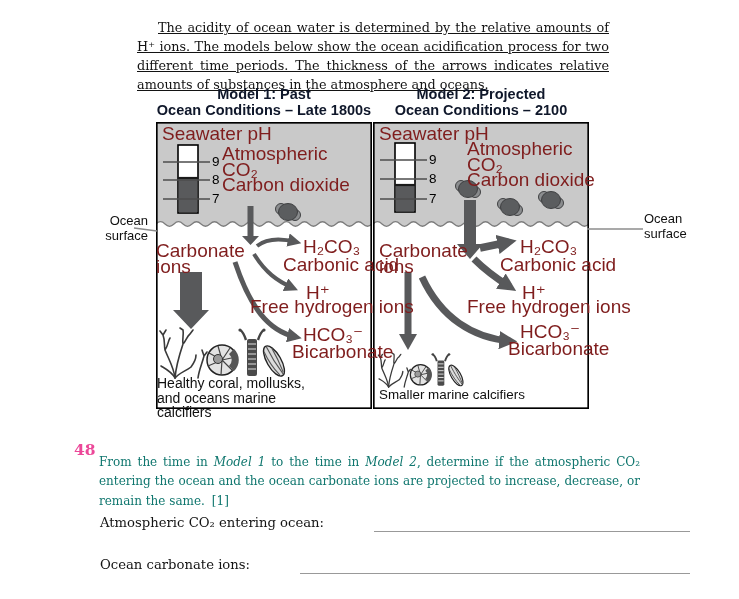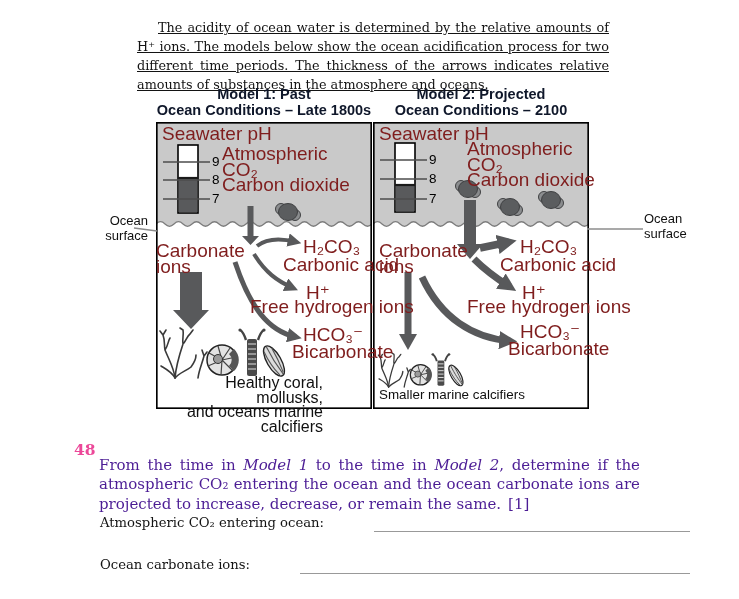--- a/index.html
+++ b/index.html
@@ -7,26 +7,26 @@
         font-family:"Liberation Sans","DejaVu Sans",sans-serif;color:#101010;}
   .serif{font-family:"DejaVu Serif","Liberation Serif",serif;}
   .abs{position:absolute;}
   .lbl{position:absolute;font-size:19px;line-height:15.5px;white-space:nowrap;color:#7f1d1d;}
   .ctr{text-align:left;}
   #intro{position:absolute;left:137px;top:5px;width:472px;font-size:12.8px;line-height:19px;
          text-align:justify;text-indent:21px;color:#131313;text-decoration:underline;}
   .m-title{position:absolute;width:216px;text-align:center;font-weight:bold;font-size:14.5px;
            line-height:16px;white-space:nowrap;color:#0f172a;}
   .ph-num{position:absolute;font-size:13.5px;line-height:14px;color:#000;}
-  .cap1{position:absolute;left:157px;top:376px;width:166px;text-align:right;font-size:16px;line-height:14.5px;}
+  .cap1{position:absolute;left:157px;top:376px;width:166px;text-align:left;font-size:14px;line-height:14.5px;}
   .cap2{position:absolute;left:379px;top:387px;font-size:13.4px;line-height:15px;white-space:nowrap;}
   .oceansurf{position:absolute;font-size:13px;line-height:15px;}
   #qnum{position:absolute;left:74px;top:440px;font-size:15.5px;font-weight:bold;color:#ec4899;}
-  #qtext{position:absolute;left:99px;top:441px;width:541px;font-size:15px;line-height:19.3px;
-         text-align:justify;color:#4c1d95;}
+  #qtext{position:absolute;left:99px;top:441px;width:541px;font-size:12px;line-height:19.3px;
+         text-align:justify;color:#0f766e;}
   #qtext i{font-style:italic;}
   .pts{margin-left:7px;}
   .ans-row{position:absolute;left:100px;width:590px;display:flex;align-items:flex-end;gap:44px;}
   .ans-row .al{font-size:13.2px;line-height:18px;white-space:nowrap;color:#131313;}
   .blank{flex:1;margin-left:6px;border-bottom:1.7px solid #999;height:17px;}
 </style>
 </head>
 <body>
 
 <div id="page">

